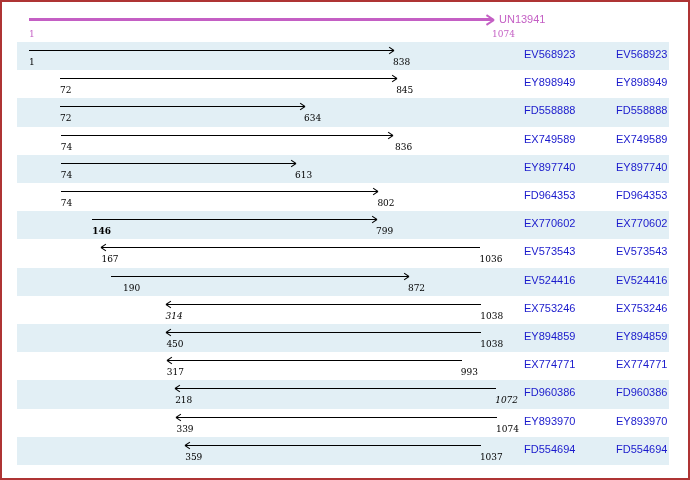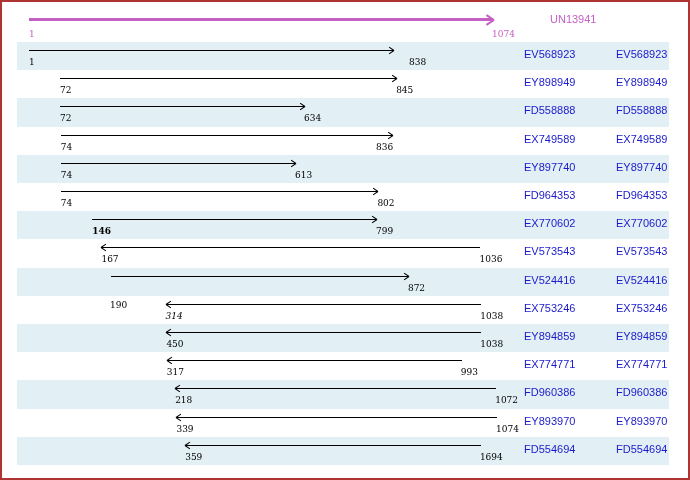--- a/index.html
+++ b/index.html
@@ -23,21 +23,21 @@
   }
   .ref-arrow::before{transform:rotate(33deg);}
   .ref-arrow::after{transform:rotate(-33deg);}
   .ref-num{
     position:absolute; top:27px; color:var(--reference);
     font-family:"DejaVu Serif", serif; font-size:9px; line-height:11px;
   }
   .ref-num.start{left:27px;}
   .ref-num.end{left:490px;}
   .ref-name{
-    position:absolute; left:548px; top:11px; color:var(--reference);
+    position:absolute; left:497px; top:11px; color:var(--reference);
     font-size:11px; line-height:13px;
   }
   
   #rows{position:absolute; left:0; top:0; width:690px; height:480px;}
   .row{position:absolute; left:15px; width:652px; height:28.2px;}
   .row.shaded{background:var(--stripe);}
   .arrow{position:absolute; top:8px; height:1px; background:var(--arrow);}
   .arrow::before,.arrow::after{
     content:""; position:absolute; width:6px; height:1px; background:inherit; top:0;
   }
@@ -65,21 +65,21 @@
     <div class="ref-arrow"></div>
     <span class="ref-num start">1</span>
     <span class="ref-num end">1074</span>
     <span class="ref-name">UN13941</span>
   </div>
 
   <div id="rows">
     <div class="row shaded" style="top: 40px;">
       <div class="arrow dir-right" style="left: 12px; width: 365.099px;"></div>
       <span class="num num-start" style="left: 12px;">1</span>
-      <span class="num num-end" style="left: 376.099px; margin-left: 16px;">838</span>
+      <span class="num num-end" style="left: 376.099px;">838</span>
       <span class="acc acc1">EV568923</span>
       <span class="acc acc2">EV568923</span>
     </div>
 
     <div class="row" style="top: 68.2px;">
       <div class="arrow dir-right" style="left: 42.9702px; width: 337.183px;"></div>
       <span class="num num-start" style="left: 42.9702px;">72</span>
       <span class="num num-end" style="left: 379.153px;">845</span>
       <span class="acc acc1">EY898949</span>
       <span class="acc acc2">EY898949</span>
@@ -89,21 +89,21 @@
       <div class="arrow dir-right" style="left: 42.9702px; width: 245.144px;"></div>
       <span class="num num-start" style="left: 42.9702px;">72</span>
       <span class="num num-end" style="left: 287.115px;">634</span>
       <span class="acc acc1">FD558888</span>
       <span class="acc acc2">FD558888</span>
     </div>
 
     <div class="row" style="top: 124.6px;">
       <div class="arrow dir-right" style="left: 43.8426px; width: 332.384px;"></div>
       <span class="num num-start" style="left: 43.8426px;">74</span>
-      <span class="num num-end" style="left: 359px;">836</span>
+      <span class="num num-end" style="left: 378px;">836</span>
       <span class="acc acc1">EX749589</span>
       <span class="acc acc2">EX749589</span>
     </div>
 
     <div class="row shaded" style="top: 152.8px;">
       <div class="arrow dir-right" style="left: 43.8426px; width: 235.112px;"></div>
       <span class="num num-start" style="left: 43.8426px;">74</span>
       <span class="num num-end" style="left: 277.954px;">613</span>
       <span class="acc acc1">EY897740</span>
       <span class="acc acc2">EY897740</span>
@@ -128,21 +128,21 @@
     <div class="row" style="top: 237.4px;">
       <div class="arrow dir-left" style="left: 84.4092px; width: 379.058px;"></div>
       <span class="num num-start" style="left: 84.4092px;">167</span>
       <span class="num num-end" style="left: 462.467px;">1036</span>
       <span class="acc acc1">EV573543</span>
       <span class="acc acc2">EV573543</span>
     </div>
 
     <div class="row shaded" style="top: 265.6px;">
       <div class="arrow dir-right" style="left: 94.4418px; width: 297.488px;"></div>
-      <span class="num num-start" style="left: 93px; margin-top: 17px;">190</span>
+      <span class="num num-start" style="left: 106px;">190</span>
       <span class="num num-end" style="left: 390.93px;">872</span>
       <span class="acc acc1">EV524416</span>
       <span class="acc acc2">EV524416</span>
     </div>
 
     <div class="row" style="top: 293.8px;">
       <div class="arrow dir-left" style="left: 148.531px; width: 315.809px;"></div>
       <span class="num num-start" style="left: 148.531px; font-style: italic;">314</span>
       <span class="num num-end" style="left: 463.339px;">1038</span>
       <span class="acc acc1">EX753246</span>
@@ -161,35 +161,35 @@
       <div class="arrow dir-left" style="left: 149.839px; width: 294.871px;"></div>
       <span class="num num-start" style="left: 149.839px;">317</span>
       <span class="num num-end" style="left: 443.71px;">993</span>
       <span class="acc acc1">EX774771</span>
       <span class="acc acc2">EX774771</span>
     </div>
 
     <div class="row shaded" style="top: 378.4px;">
       <div class="arrow dir-left" style="left: 158.127px; width: 321.043px;"></div>
       <span class="num num-start" style="left: 158.127px;">218</span>
-      <span class="num num-end" style="left: 478.17px;">1072</span>
+      <span class="num num-end" style="left: 478.17px; font-style: italic;">1072</span>
       <span class="acc acc1">FD960386</span>
       <span class="acc acc2">FD960386</span>
     </div>
 
     <div class="row" style="top: 406.6px;">
       <div class="arrow dir-left" style="left: 159.436px; width: 320.607px;"></div>
       <span class="num num-start" style="left: 159.436px;">339</span>
       <span class="num num-end" style="left: 479.043px;">1074</span>
       <span class="acc acc1">EY893970</span>
       <span class="acc acc2">EY893970</span>
     </div>
 
     <div class="row shaded" style="top: 434.8px;">
       <div class="arrow dir-left" style="left: 168.16px; width: 295.744px;"></div>
       <span class="num num-start" style="left: 168.16px;">359</span>
-      <span class="num num-end" style="left: 462.903px;">1694</span>
+      <span class="num num-end" style="left: 462.903px;">1037</span>
       <span class="acc acc1">FD554694</span>
       <span class="acc acc2">FD554694</span>
     </div>
   </div>
 
 </div>
 
 </body></html>

